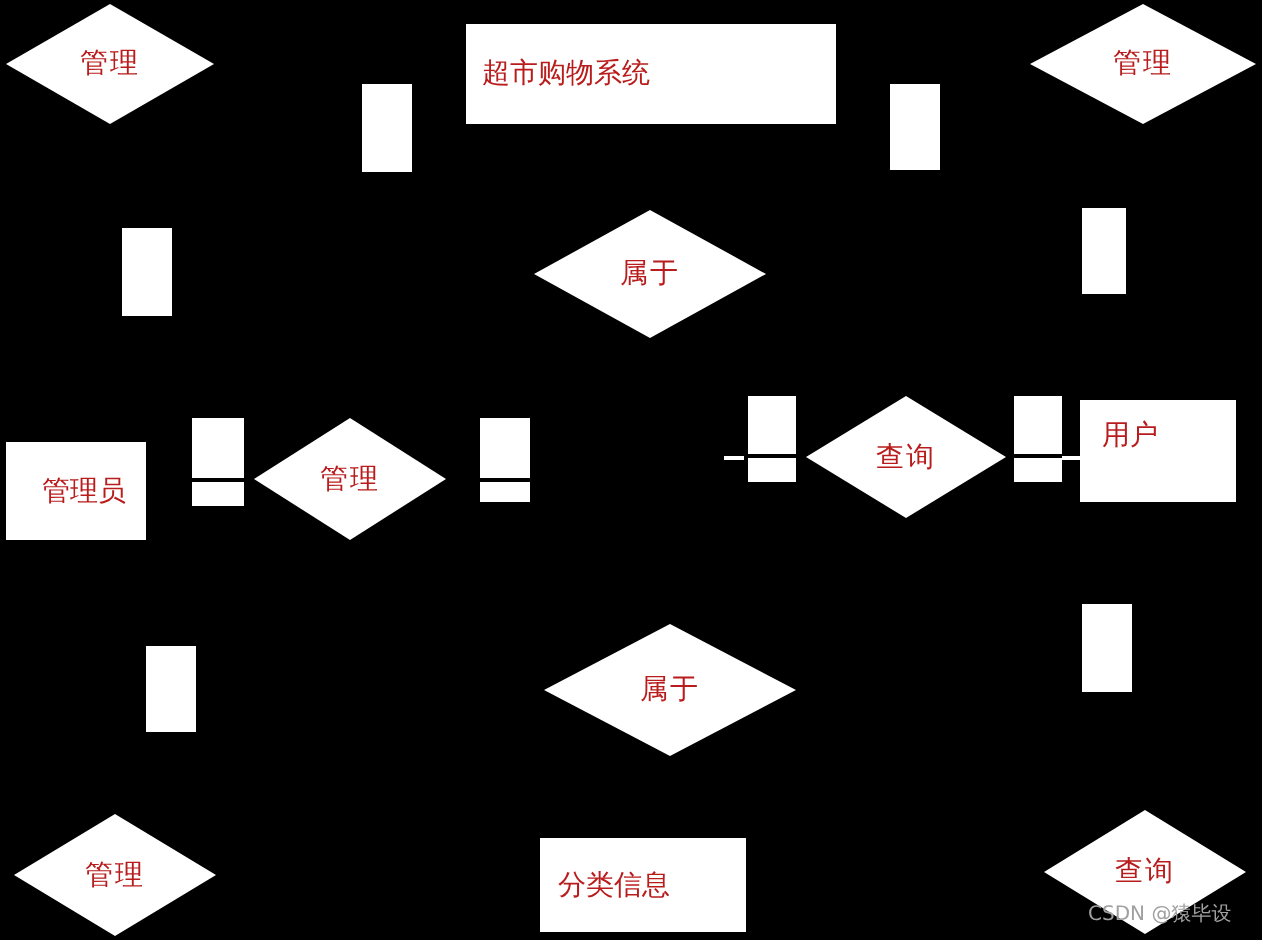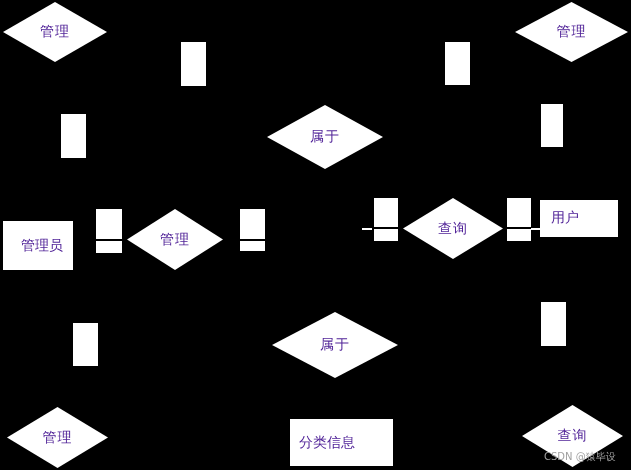--- a/index.html
+++ b/index.html
@@ -1,21 +1,21 @@
 <!DOCTYPE html>
 <html><head>
 <meta charset="utf-8">
 <style>
   html,body{margin:0;padding:0;background:#000;}
   .stage{
     position:relative;width:631px;height:470px;background:#000000;
     font-family:"DejaVu Sans","Liberation Sans",sans-serif;
     overflow:hidden;
   }
-  .node{position:absolute;background:#ffffff;color:#4c1d95;font-size:14px;box-sizing:border-box;}
+  .node{position:absolute;background:#ffffff;color:#b91c1c;font-size:14px;box-sizing:border-box;}
   .diamond{
     clip-path:polygon(50% 0,100% 50%,50% 100%,0 50%);
     display:flex;align-items:center;justify-content:center;
     letter-spacing:1px;
   }
   .rect{display:flex;align-items:center;}
   .rect.toptext{display:block;}
   .tagbox{position:absolute;background:#ffffff;}
   .tagbox .split{position:absolute;left:0;right:0;height:2px;background:#000000;}
   .dash{position:absolute;height:2px;background:#ffffff;}
@@ -31,22 +31,22 @@
   #d-manage-mid{left:127px;top:209px;width:96px;height:61px;}
   #d-query-mid{left:403px;top:198px;width:100px;height:61px;}
   #d-belong-bot{left:272px;top:312px;width:126px;height:66px;}
   #d-manage-bl{left:7px;top:407px;width:101px;height:61px;}
   #d-query-br{left:522px;top:405px;width:101px;height:62px;}
 
   
   #r-system{left:233px;top:12px;width:185px;height:50px;padding-left:8px;}
   #r-admin{left:3px;top:221px;width:70px;height:49px;padding-left:18px;}
   #r-product{left:273px;top:210px;width:95px;height:63px;padding:9px 0 0 8px;}
-  #r-user{left:540px;top:200px;width:78px;height:37px;padding:9px 0 0 11px;}
-  #r-category{left:270px;top:419px;width:103px;height:47px;padding-left:9px;margin-left:20px;}
+  #r-user{left:540px;top:200px;width:78px;height:51px;padding:9px 0 0 11px;}
+  #r-category{left:270px;top:419px;width:103px;height:47px;padding-left:9px;}
 
   
   #t-a{left:181px;top:42px;width:25px;height:44px;}
   #t-b{left:445px;top:42px;width:25px;height:43px;}
   #t-c{left:541px;top:104px;width:22px;height:43px;}
   #t-d{left:61px;top:114px;width:25px;height:44px;}
   #t-e{left:96px;top:209px;width:26px;height:44px;}
   #t-f{left:240px;top:209px;width:25px;height:42px;}
   #t-g{left:374px;top:198px;width:24px;height:43px;}
   #t-h{left:507px;top:198px;width:24px;height:43px;}
@@ -82,20 +82,23 @@
   <div class="node diamond" id="d-belong-bot">
     <span>属于</span>
   </div>
   <div class="node diamond" id="d-manage-bl">
     <span>管理</span>
   </div>
   <div class="node diamond" id="d-query-br">
     <span>查询</span>
   </div>
 
+  <div class="node rect" id="r-system">
+    <span>超市购物系统</span>
+  </div>
   <div class="node rect" id="r-admin">
     <span>管理员</span>
   </div>
   <div class="node rect toptext" id="r-user">
     <span>用户</span>
   </div>
   <div class="node rect" id="r-category">
     <span>分类信息</span>
   </div>
 

